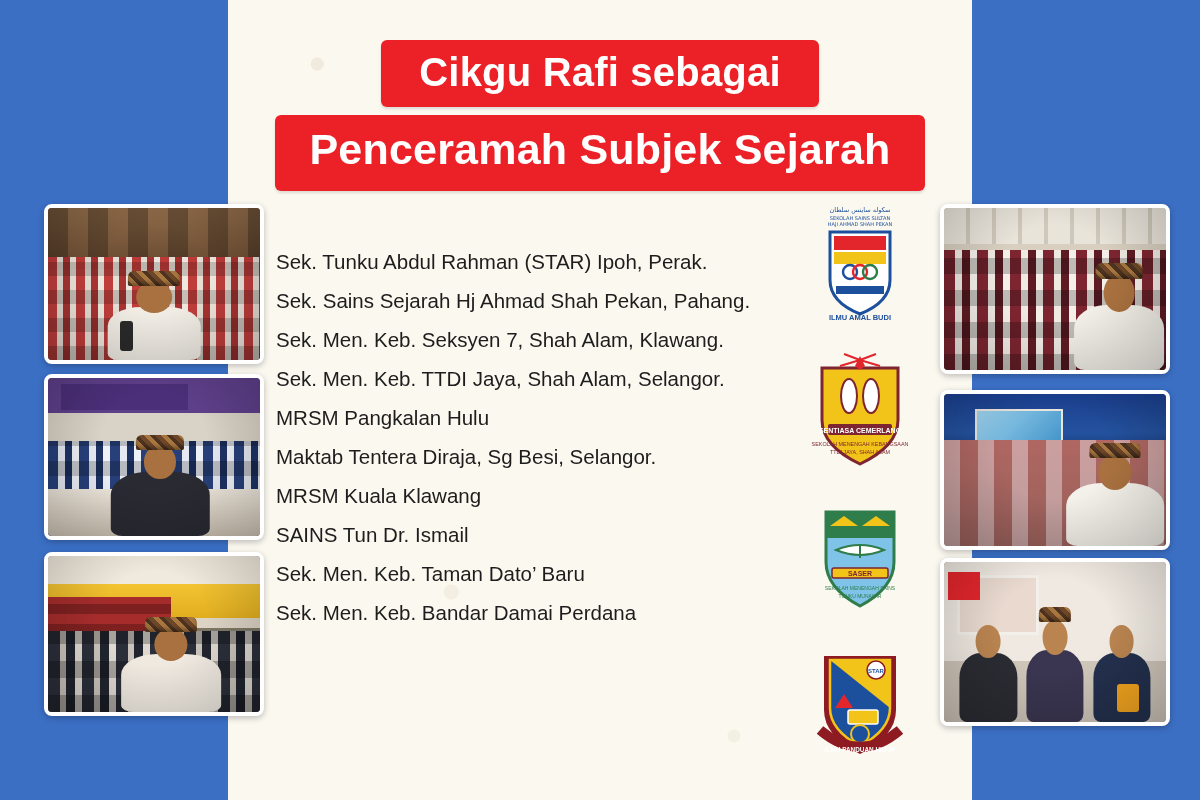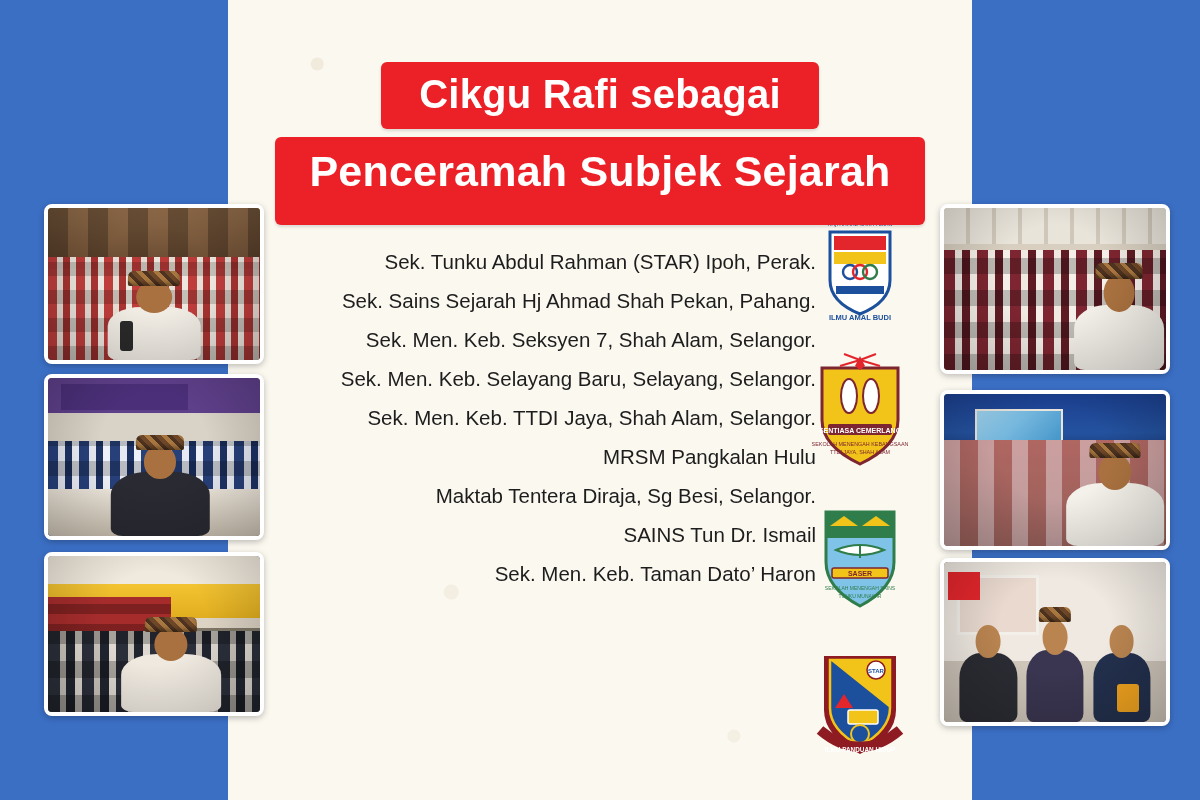--- a/index.html
+++ b/index.html
@@ -38,58 +38,57 @@
       radial-gradient(circle at 82% 18%, rgba(214,200,170,.22) 0 5px, transparent 6px),
       radial-gradient(circle at 30% 74%, rgba(214,200,170,.20) 0 7px, transparent 8px),
       radial-gradient(circle at 68% 92%, rgba(214,200,170,.18) 0 6px, transparent 7px);
   }
 
   
   .title-wrap {
     position: absolute;
     left: 0;
     right: 0;
-    top: 62px;
+    top: 40px;
     text-align: center;
     z-index: 6;
   }
   .title-line {
     display: inline-block;
     background: #ec2127;
     color: #ffffff;
     font-weight: bold;
     letter-spacing: .2px;
     border-radius: 6px;
     box-shadow: 0 2px 3px rgba(0,0,0,.12);
   }
   .title-line.one {
     font-size: 40px;
     padding: 10px 38px 12px 38px;
     margin-bottom: 8px;
   }
   .title-line.two {
     font-size: 43px;
-    padding: 10px 34px 29px 34px;
+    padding: 10px 34px 17px 34px;
   }
 
   
   .list {
     position: absolute;
     left: 276px;
     top: 252px;
     width: 540px;
     z-index: 5;
   }
   .list-item {
     font-size: 20.5px;
     color: #1d1d1d;
     line-height: 1.0;
     margin-bottom: 18.5px;
     white-space: nowrap;
-    text-align: right;
   }
 
   
   .logos {
     position: absolute;
     left: 790px;
     top: 200px;
     width: 140px;
     z-index: 5;
     text-decoration: underline;
@@ -254,27 +253,28 @@
 
   <div class="title-wrap">
     <div class="title-line one">Cikgu Rafi sebagai</div>
     <br>
     <div class="title-line two">Penceramah Subjek Sejarah</div>
   </div>
 
   <div class="list">
     <div class="list-item">Sek. Tunku Abdul Rahman (STAR) Ipoh, Perak.</div>
     <div class="list-item">Sek. Sains Sejarah Hj Ahmad Shah Pekan, Pahang.</div>
-    <div class="list-item">Sek. Men. Keb. Seksyen 7, Shah Alam, Selangor.</div>
-    <div class="list-item">Sek. Men. Keb. Selayang Baru, Selayang, Selangor.</div>
+    <div class="list-item">Sek. Men. Keb. Seksyen 7, Shah Alam, Klawang.</div>
     <div class="list-item">Sek. Men. Keb. TTDI Jaya, Shah Alam, Selangor.</div>
     <div class="list-item">MRSM Pangkalan Hulu</div>
     <div class="list-item">Maktab Tentera Diraja, Sg Besi, Selangor.</div>
+    <div class="list-item">MRSM Kuala Klawang</div>
     <div class="list-item">SAINS Tun Dr. Ismail</div>
-    <div class="list-item">Sek. Men. Keb. Taman Dato’ Haron</div>
+    <div class="list-item">Sek. Men. Keb. Taman Dato’ Baru</div>
+    <div class="list-item">Sek. Men. Keb. Bandar Damai Perdana</div>
   </div>
 
   <div class="logos">
 
     <div class="logo">
       <svg viewBox="0 0 120 124" xmlns="http://www.w3.org/2000/svg">
         <text x="60" y="12" font-size="6.5" text-anchor="middle" fill="#1c4f9c" font-family="DejaVu Sans, sans-serif">سكوله ساينس سلطان</text>
         <text x="60" y="20" font-size="5" text-anchor="middle" fill="#1c4f9c" font-family="DejaVu Sans, sans-serif">SEKOLAH SAINS SULTAN</text>
         <text x="60" y="26" font-size="5" text-anchor="middle" fill="#1c4f9c" font-family="DejaVu Sans, sans-serif">HAJI AHMAD SHAH PEKAN</text>
         <path d="M30 32 h60 v48 q0 22 -30 34 q-30 -12 -30 -34 z" fill="#ffffff" stroke="#1c4f9c" stroke-width="3"></path>

